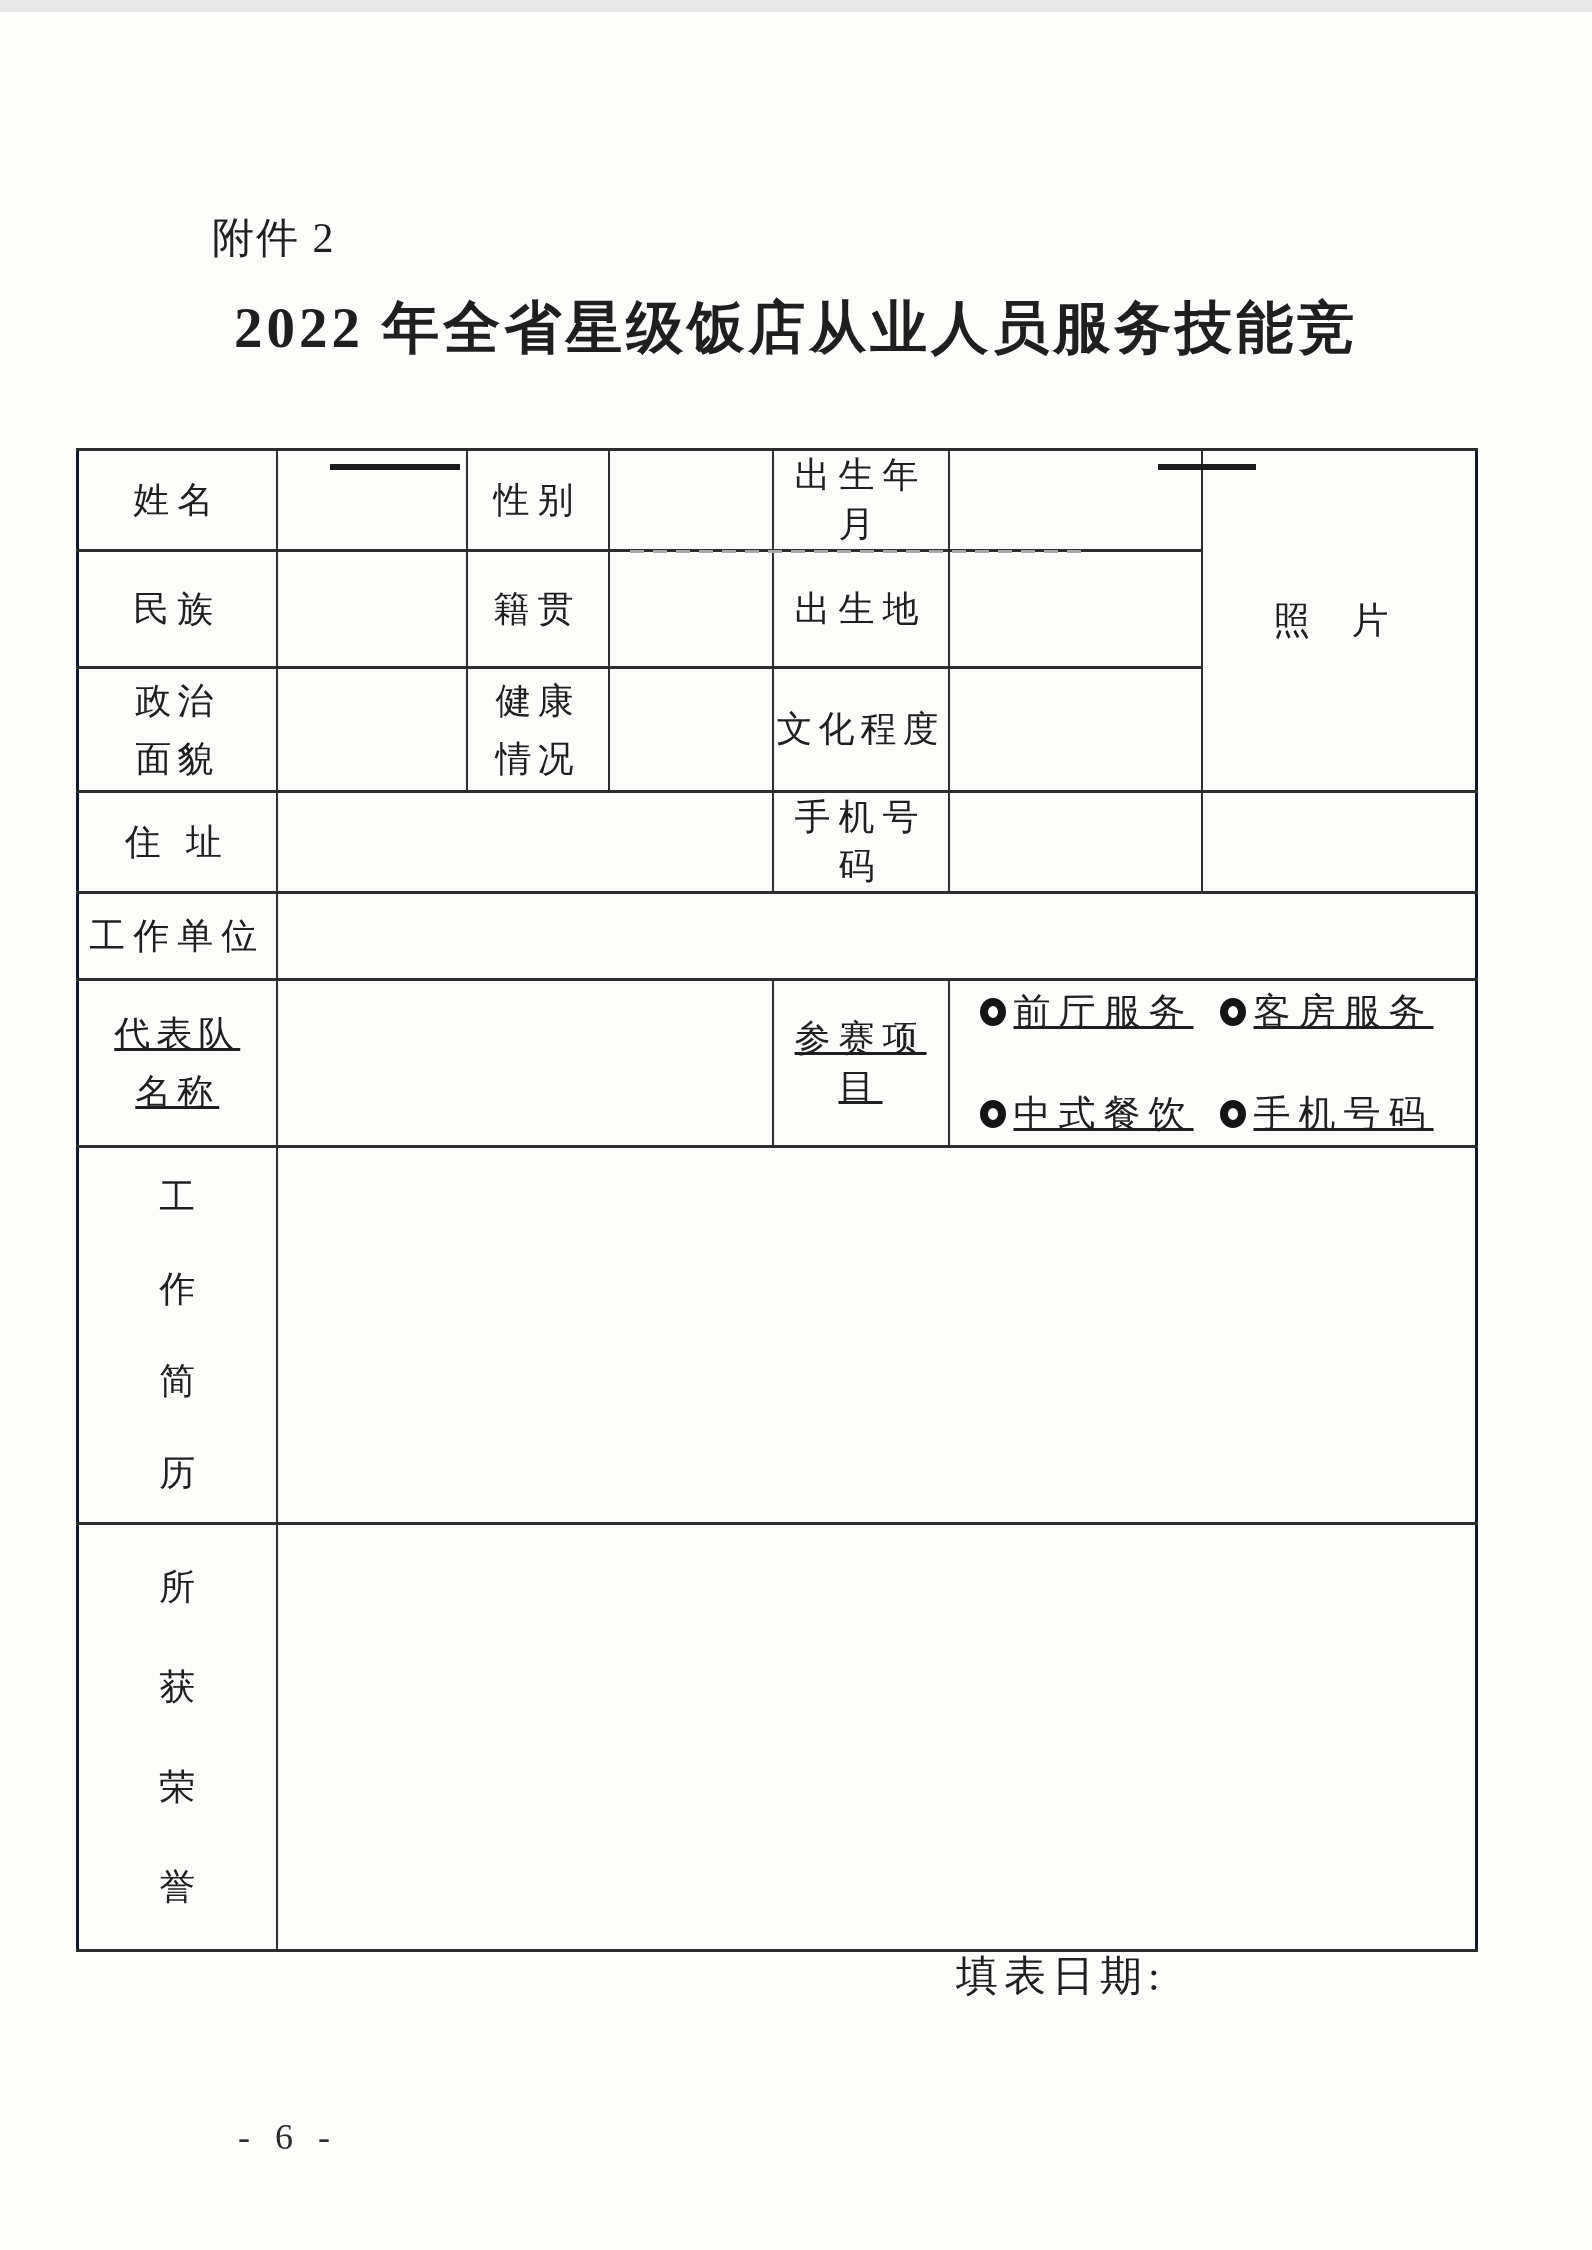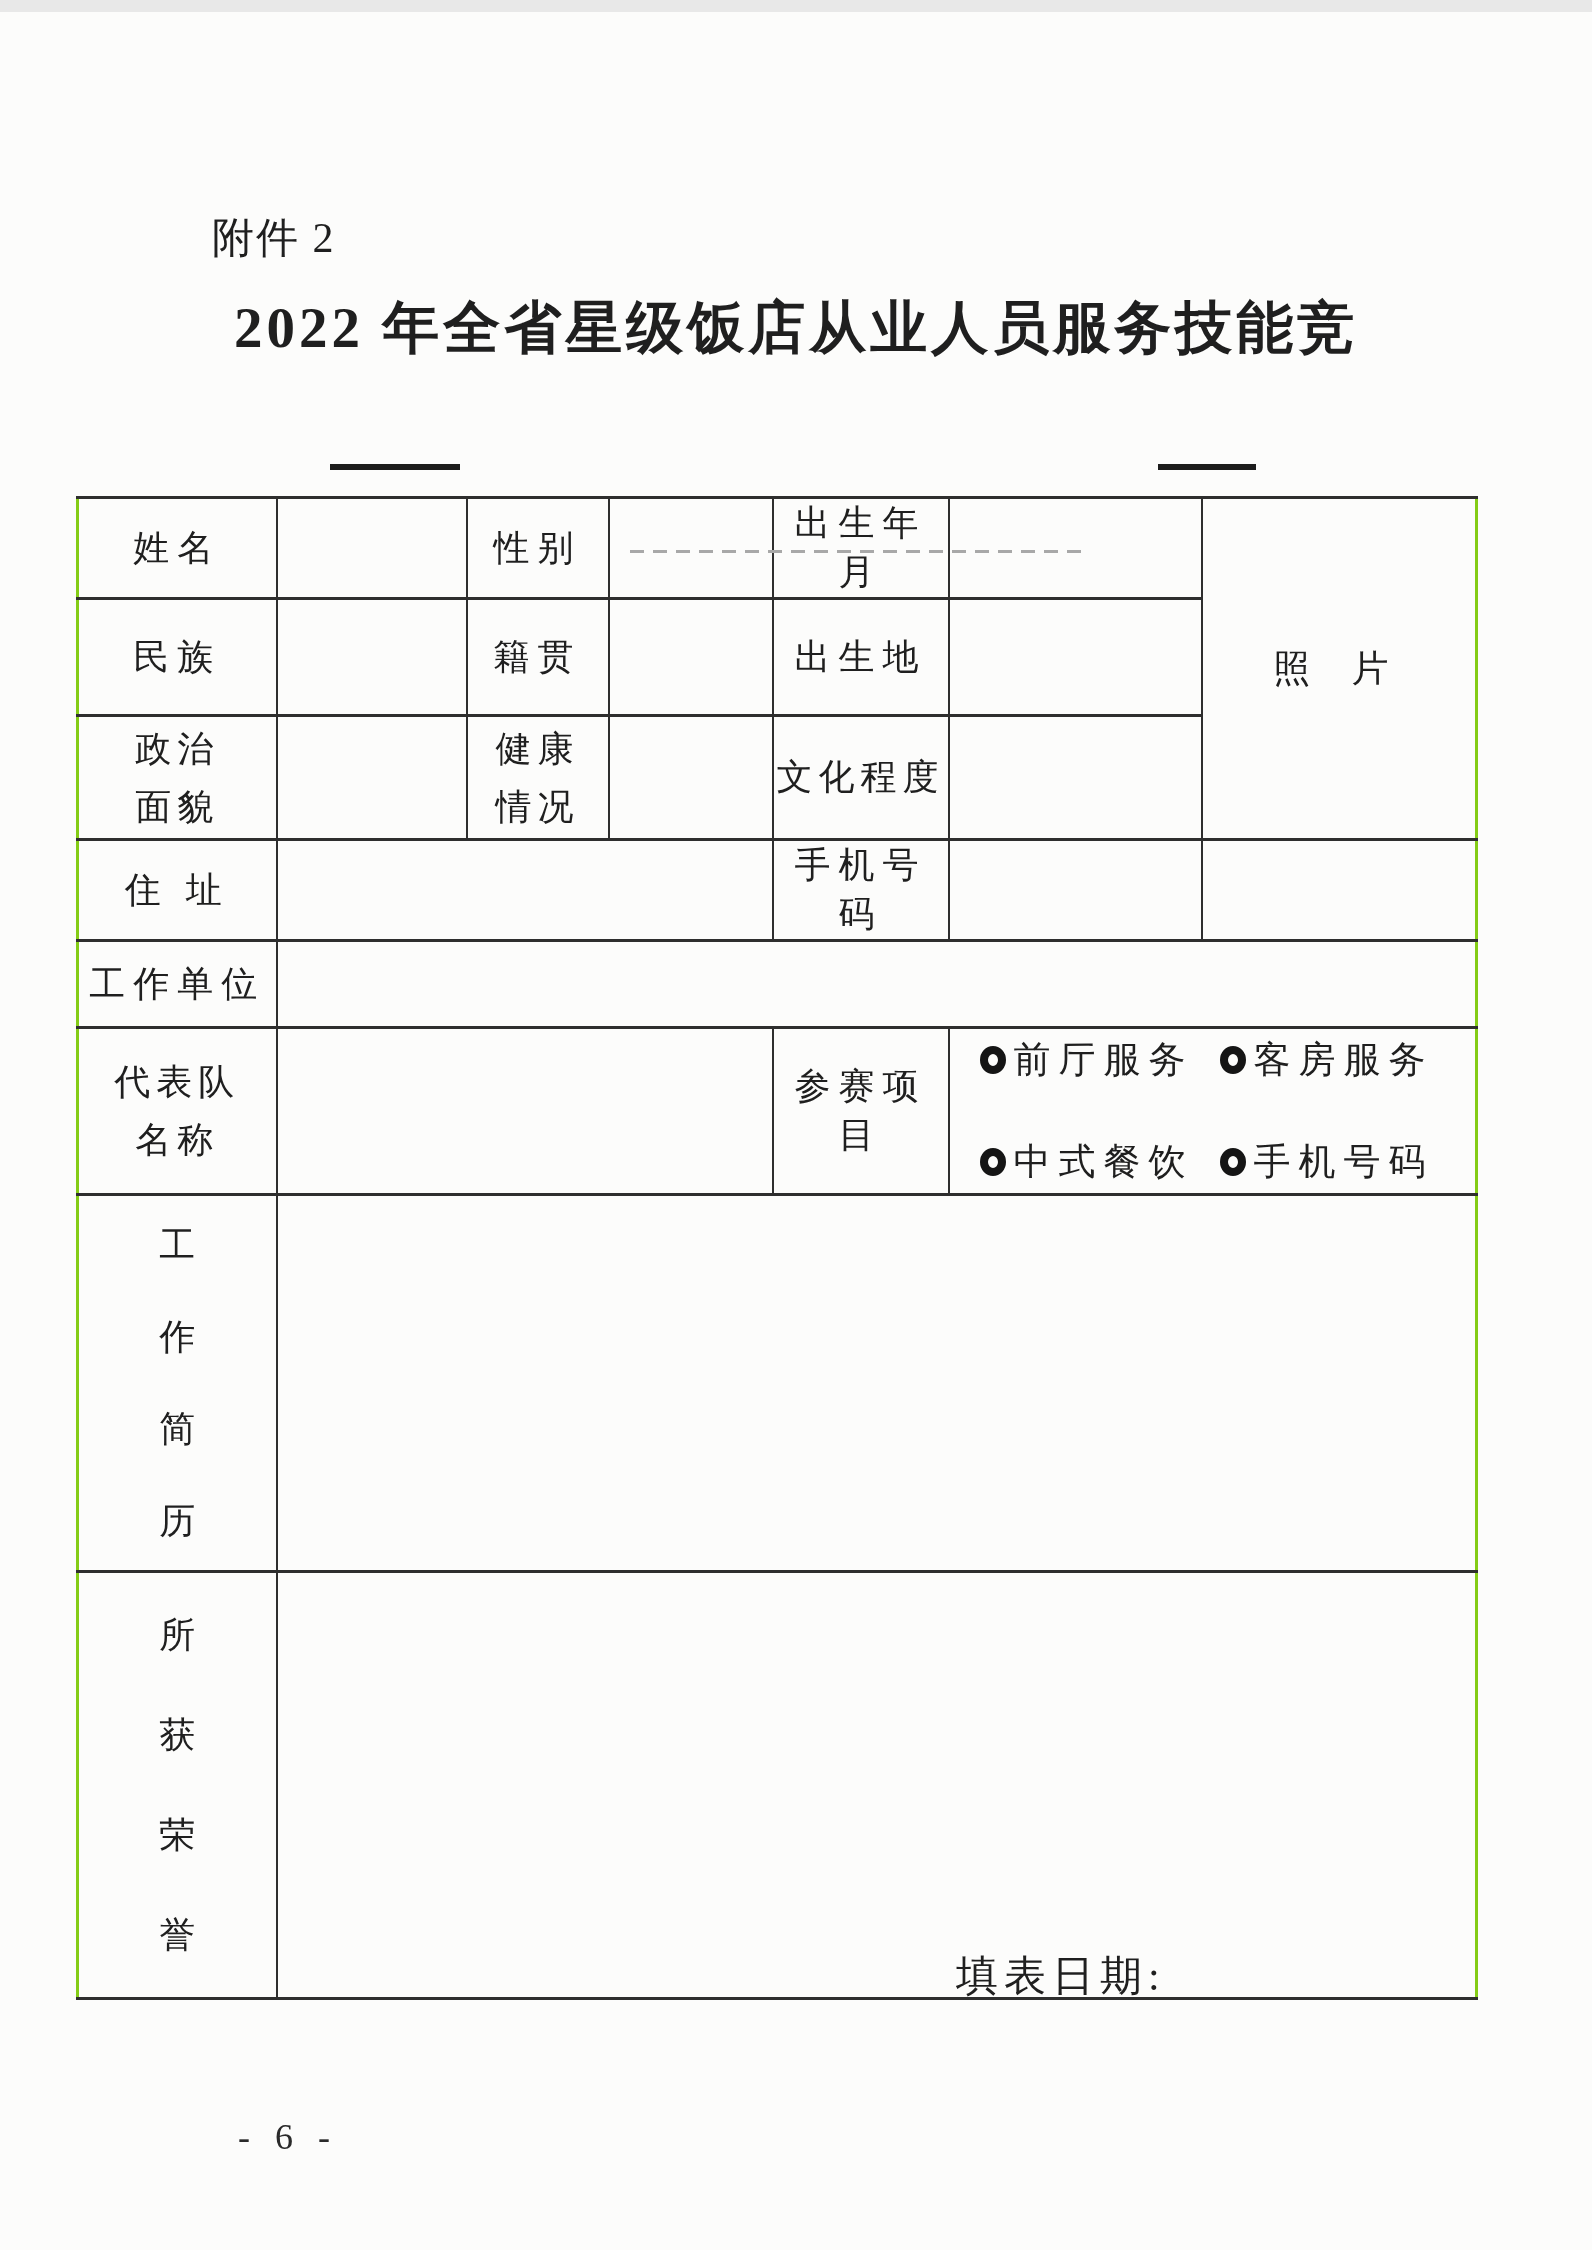--- a/index.html
+++ b/index.html
@@ -15,41 +15,41 @@
   .attachment {
     position:absolute; left:212px; top:198px;
     font-size:42px; letter-spacing:2px;
   }
   .title {
     position:absolute; left:0; top:265px; width:100%;
     text-align:center; font-weight:700; font-size:57px;
     letter-spacing:4px; line-height:101px;
   }
   table.form {
-    position:absolute; left:76px; top:484px;
+    position:absolute; left:76px; top:436px;
     width:1399px;
     border-collapse:collapse; table-layout:fixed;
-    border:3px solid #84cc16;
+    border:3px solid #0f172a;
   }
   table.form td {
     border-left:2px solid #2e2e2e;
     border-right:2px solid #2e2e2e;
     border-top:3px solid #2e2e2e;
     border-bottom:3px solid #2e2e2e;
     padding:0; margin:0;
     vertical-align:middle; text-align:center;
     font-size:36px;
     overflow:hidden;
   }
   tr.r1 { height:83px; }
   tr.r2 { height:117px; }
   tr.r3 { height:124px; }
   tr.r4 { height:83px; }
   tr.r5 { height:87px; }
-  tr.r6 { height:167px; }
+  tr.r6 { height:167px;text-decoration:underline; }
   tr.r7 { height:377px; }
   tr.r8 { height:427px; }
   .ls8  { letter-spacing:8px; }
   .ls6  { letter-spacing:6px; }
   .photo-label { letter-spacing:16px; font-size:37px; }
   .two-line div { line-height:58px; letter-spacing:6px; }
   .vstack { display:flex; flex-direction:column; align-items:center; justify-content:center; height:100%; }
   .vstack.resume { gap:56px; }
   .vstack.honors { gap:64px; }
   .vstack span { line-height:1; }

